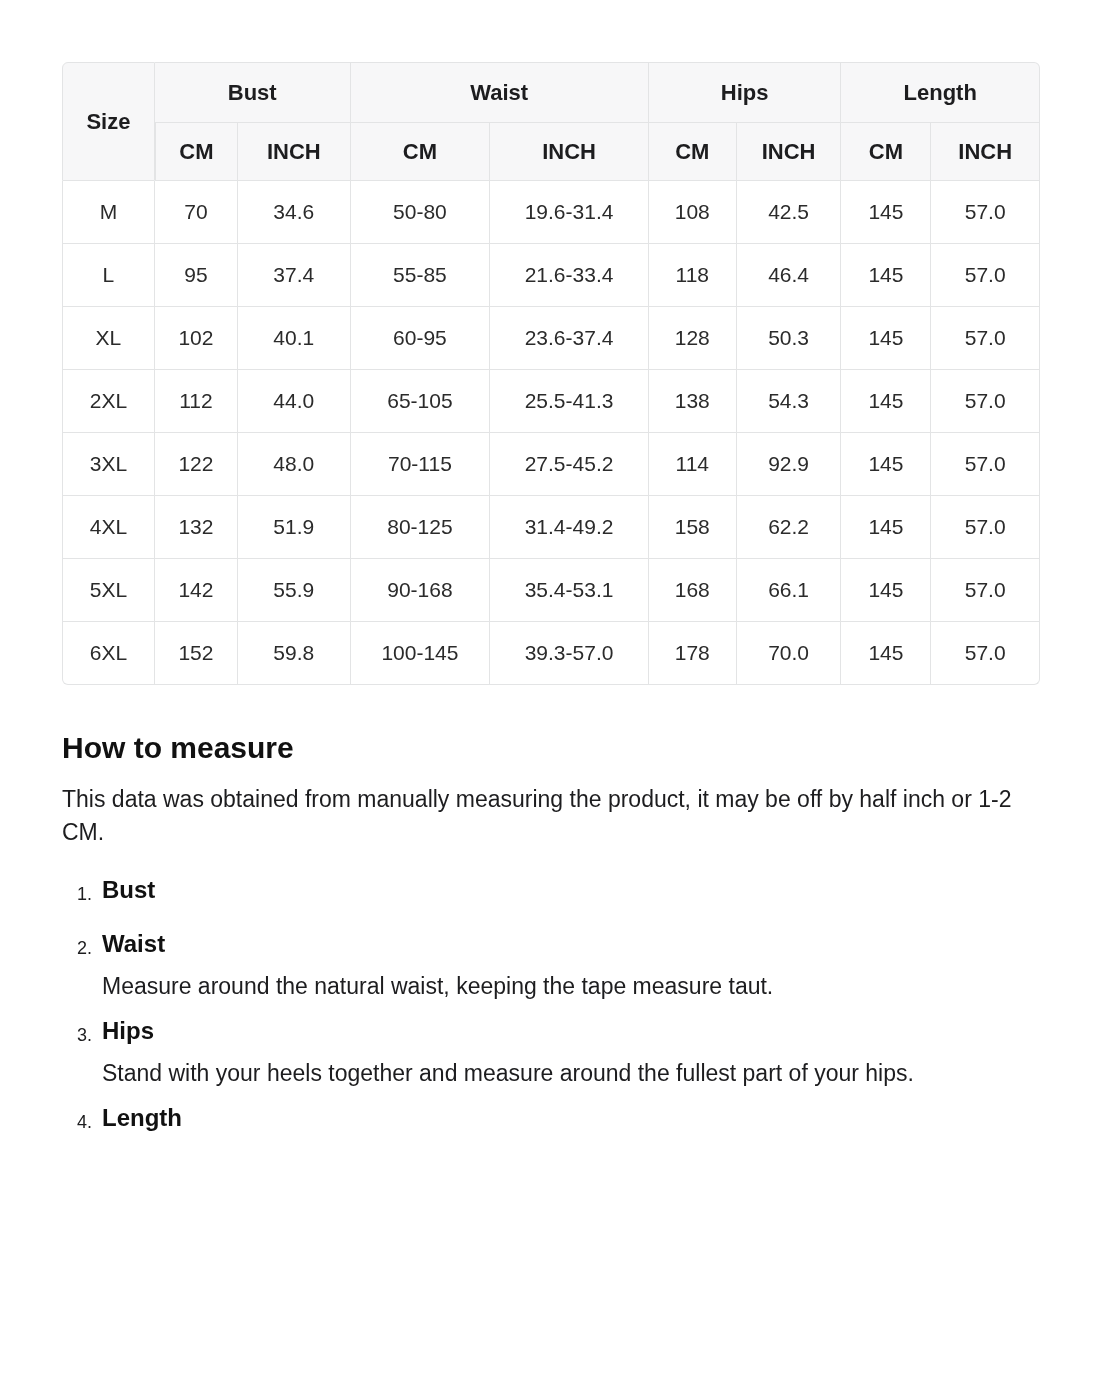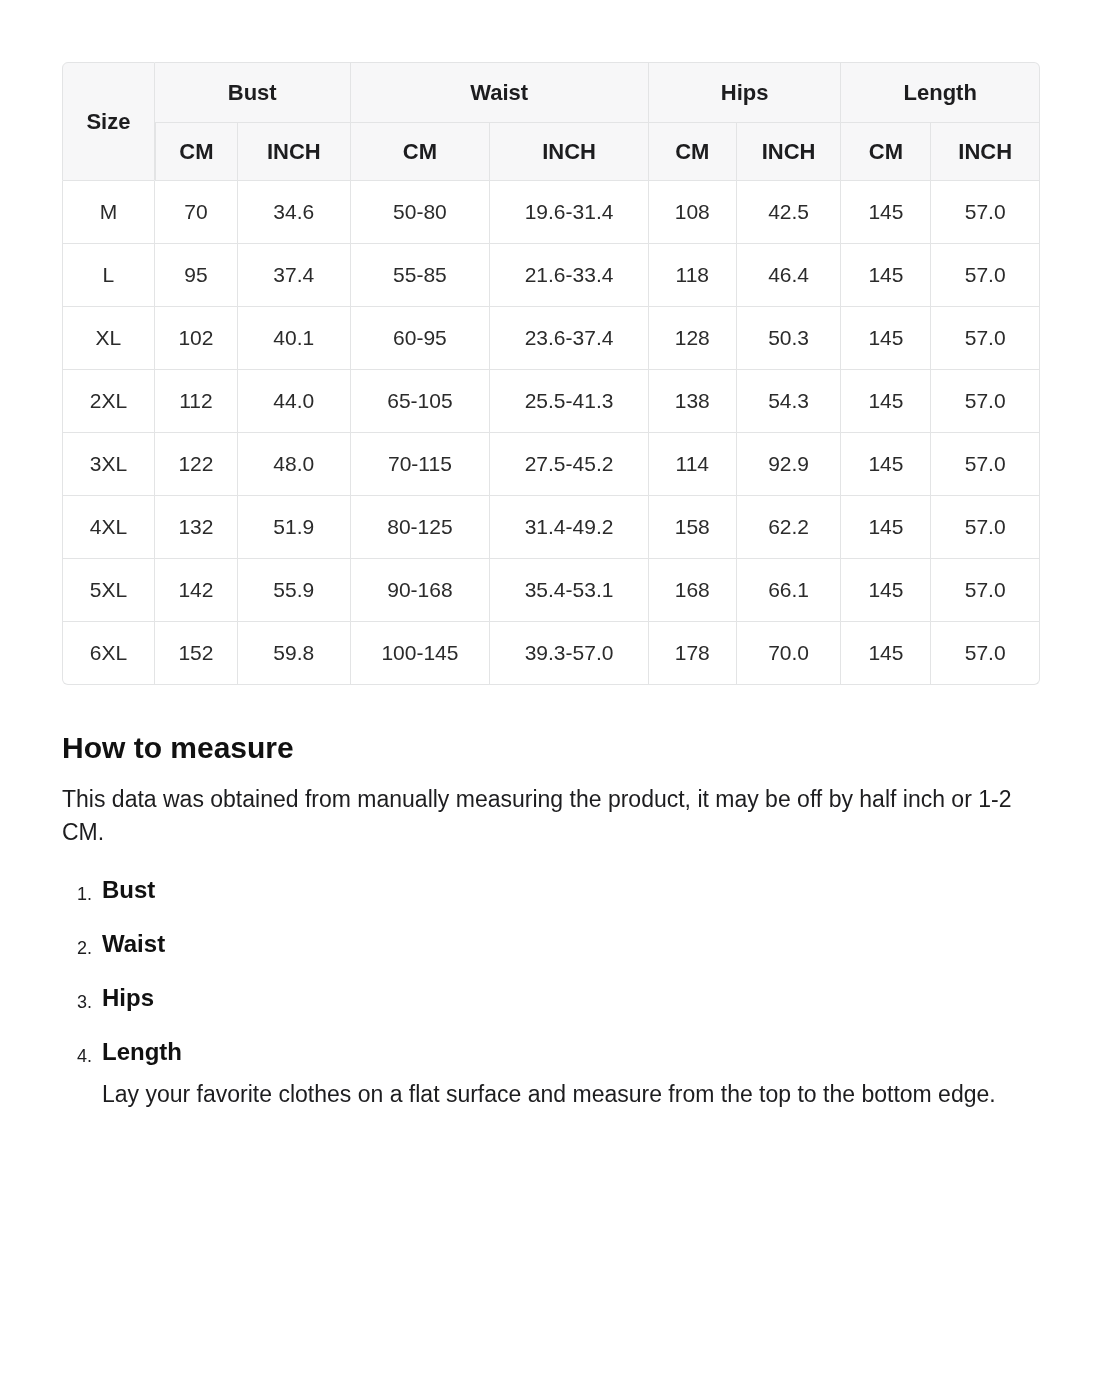--- a/index.html
+++ b/index.html
@@ -236,30 +236,31 @@
     <li class="step">
       <span class="step-num">1.</span>
       <div class="step-body">
         <div class="step-title">Bust</div>
       </div>
     </li>
     <li class="step">
       <span class="step-num">2.</span>
       <div class="step-body">
         <div class="step-title">Waist</div>
+        <p class="step-desc">Measure around the natural waist, keeping the tape measure taut.</p>
       </div>
     </li>
     <li class="step">
       <span class="step-num">3.</span>
       <div class="step-body">
         <div class="step-title">Hips</div>
+        <p class="step-desc">Stand with your heels together and measure around the fullest part of your hips.</p>
       </div>
     </li>
     <li class="step">
       <span class="step-num">4.</span>
       <div class="step-body">
         <div class="step-title">Length</div>
-        <p class="step-desc">Lay your favorite clothes on a flat surface and measure from the top to the bottom edge.</p>
       </div>
     </li>
   </ol>
 
 </div>
 
 </body></html>

